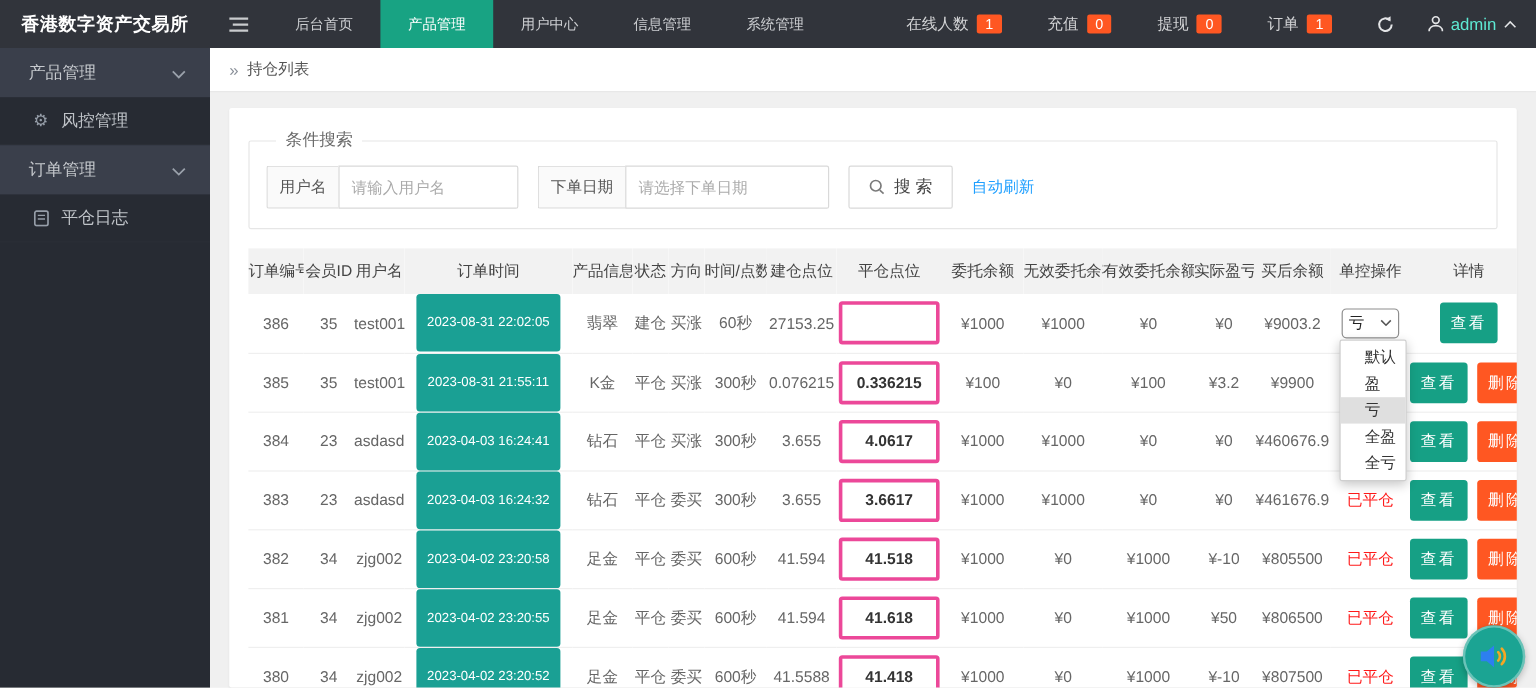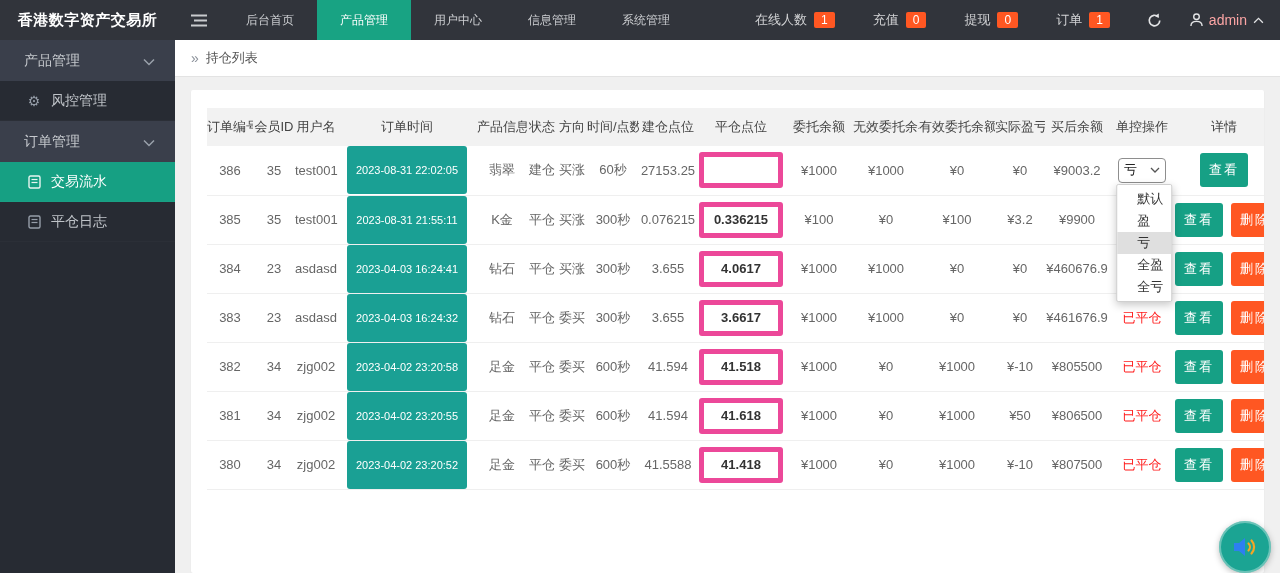--- a/index.html
+++ b/index.html
@@ -9,21 +9,21 @@
   .navbar { position:absolute; top:0; left:0; width:1280px; height:40px; background:#31343B; display:flex; align-items:stretch; z-index:30; }
   .brand { width:175px; color:#fff; font-size:15px; font-weight:bold; display:flex; align-items:center; justify-content:center; letter-spacing:.5px; }
   .nav-toggle { width:48px; display:flex; align-items:center; justify-content:center; cursor:pointer; }
   .nav-tabs { display:flex; }
   .nav-tab { padding:0 23px; line-height:40px; font-size:12px; color:#CDCFD2; cursor:pointer; }
   .nav-tab.active { background:#18A383; color:#fff; }
   .nav-right { margin-left:auto; display:flex; align-items:center; }
   .nav-stat { display:flex; align-items:center; gap:7px; padding:0 19px; font-size:13px; color:#D2D3D5; cursor:pointer; }
   .badge { background:#FF5722; color:#fff; font-size:12px; padding:1px 7px; border-radius:2px; }
   .nav-icon-btn { padding:0 18px; display:flex; align-items:center; cursor:pointer; }
-  .nav-user { display:flex; align-items:center; gap:6px; padding:0 16px 0 10px; color:#fca5a5; font-size:14px; cursor:pointer; }
+  .nav-user { display:flex; align-items:center; gap:6px; padding:0 16px 0 10px; color:#5eead4; font-size:14px; cursor:pointer; }
 
   
   .sidebar { position:absolute; top:40px; left:0; width:175px; height:533px; background:#272B33; z-index:20; }
   .side-group-header { height:41px; background:#3A3F4B; color:#C6C9CE; font-size:14px; display:flex; align-items:center; padding:0 20px 0 24px; cursor:pointer; }
   .side-group-header .chev { margin-left:auto; }
   .side-item { height:40px; display:flex; align-items:center; gap:9px; padding-left:26px; color:#BFC3C8; font-size:14px; cursor:pointer; border-bottom:1px solid rgba(255,255,255,.02); }
   .side-item .icon { display:flex; align-items:center; width:16px; justify-content:center; color:#969EA9; font-size:14px; }
   .side-item.active { background:#16A083; color:#fff; }
   .side-item.active .icon { color:#E8F5F1; }
 
@@ -43,21 +43,21 @@
   .inp-user { width:150px; } .inp-date { width:170px; }
   .search-btn { height:36px; border:1px solid #D9D9D9; background:#fff; border-radius:2px; padding:0 16px; font-size:14px; color:#444; display:flex; align-items:center; gap:7px; cursor:pointer; }
   .auto-refresh { color:#1E9FFF; font-size:13px; text-decoration:none; cursor:pointer; }
 
   table.grid { width:100%; border-collapse:collapse; table-layout:fixed; }
   .grid thead th { background:#F2F2F2; height:38px; font-size:13px; color:#444; font-weight:normal; white-space:nowrap; overflow:hidden; }
   .grid tbody td { height:49px; border-bottom:1px solid #EFEFEF; text-align:center; font-size:13px; color:#666; white-space:nowrap; overflow:visible; }
   .time-badge { display:inline-block; background:#1AA094; color:#fff; padding:18px 9px; border-radius:3px; font-size:11px; }
   .dir-red { color:#FF0000; } .dir-blue { color:#2222FF; }
   .money-red { color:#FF0000; } .money-green { color:#0A9E16; }
-  .close-input { width:84px; height:36px; border:5px solid #ec4899; border-radius:3px; text-align:center; font-size:13px; font-weight:bold; color:#333; outline:none; }
+  .close-input { width:84px; height:36px; border:3px solid #ec4899; border-radius:3px; text-align:center; font-size:13px; font-weight:bold; color:#333; outline:none; }
   .ctl-label { color:#FF1A1A; }
   .btn { display:inline-block; border:none; border-radius:3px; color:#fff; font-size:13px; padding:8px 9px; letter-spacing:2px; cursor:pointer; font-family:inherit; }
   .btn-view { background:#16A085; } .btn-del { background:#FF5722; margin-left:8px; }
 
   
   .ctl-cell { position:relative; }
   .sel { display:inline-flex; align-items:center; justify-content:space-between; width:48px; height:25px; border:1px solid #8E8E8E; border-radius:4px; background:#fff; padding:0 5px; font-size:13px; color:#222; cursor:pointer; }
   .dd-panel { display:none; position:absolute; top:38px; left:50%; transform:translateX(-46%); width:56px; background:#fff; border:1px solid #CFCFCF; border-radius:2px; box-shadow:0 3px 9px rgba(0,0,0,.22); padding:3px 0; z-index:40; text-align:left; }
   .dd-item { font-size:13px; color:#333; padding:2px 20px; line-height:18px; cursor:pointer; }
   .dd-item.dd-selected { background:#DFDFDF; }
@@ -132,49 +132,60 @@
   <div class="side-item">
     <span class="icon">⚙</span>
     <span>风控管理</span>
   </div>
   <div class="side-group-header">
     <span>订单管理</span>
     <span class="chev"><svg width="12" height="8" viewBox="0 0 12 8">
           <polyline points="1,1.5 6,6.5 11,1.5" fill="none" stroke="#9AA1AB" stroke-width="1.5"></polyline>
         </svg></span>
   </div>
-  <div class="side-item active">
-    <span class="icon">
-        <svg width="13" height="14" viewBox="0 0 13 14">
-          <rect x="1" y="1" width="11" height="12" rx="1.5" fill="none" stroke="currentColor" stroke-width="1.4"></rect>
-          <line x1="3.5" y1="4.5" x2="9.5" y2="4.5" stroke="currentColor" stroke-width="1.2"></line>
-          <line x1="3.5" y1="7.5" x2="9.5" y2="7.5" stroke="currentColor" stroke-width="1.2"></line>
-        </svg>
-      </span>
-    <span>交易流水</span>
-  </div>
   <div class="side-item">
     <span class="icon">
         <svg width="13" height="14" viewBox="0 0 13 14">
           <rect x="1" y="1" width="11" height="12" rx="1.5" fill="none" stroke="currentColor" stroke-width="1.4"></rect>
           <line x1="3.5" y1="4.5" x2="9.5" y2="4.5" stroke="currentColor" stroke-width="1.2"></line>
           <line x1="3.5" y1="7.5" x2="9.5" y2="7.5" stroke="currentColor" stroke-width="1.2"></line>
         </svg>
       </span>
     <span>平仓日志</span>
   </div>
 </div>
 
 <div class="content">
   <div class="breadcrumb-bar">
     <span class="crumb-symbol">»</span>
     <span>持仓列表</span>
   </div>
 
   <div class="card">
+    <fieldset class="search-box">
+      <legend>条件搜索</legend>
+      <div class="search-row">
+        <div class="input-group">
+          <span class="addon-label">用户名</span>
+          <input class="inp-user" type="text" placeholder="请输入用户名" style="">
+        </div>
+        <div class="input-group">
+          <span class="addon-label">下单日期</span>
+          <input class="inp-date" type="text" placeholder="请选择下单日期" style="">
+        </div>
+        <button class="search-btn">
+          <svg width="14" height="14" viewBox="0 0 15 15">
+              <circle cx="6.2" cy="6.2" r="4.7" fill="none" stroke="#7A7A7A" stroke-width="1.5"></circle>
+              <line x1="9.8" y1="10.2" x2="13.2" y2="13.2" stroke="#7A7A7A" stroke-width="1.5"></line>
+            </svg>
+          <span>搜 索</span>
+        </button>
+        <a class="auto-refresh">自动刷新</a>
+      </div>
+    </fieldset>
 
     <table class="grid">
       <colgroup>
         <col style="width:46px">
           <col style="width:42px">
           <col style="width:42px">
           <col style="width:140px">
         <col style="width:50px">
           <col style="width:30px">
           <col style="width:30px">

